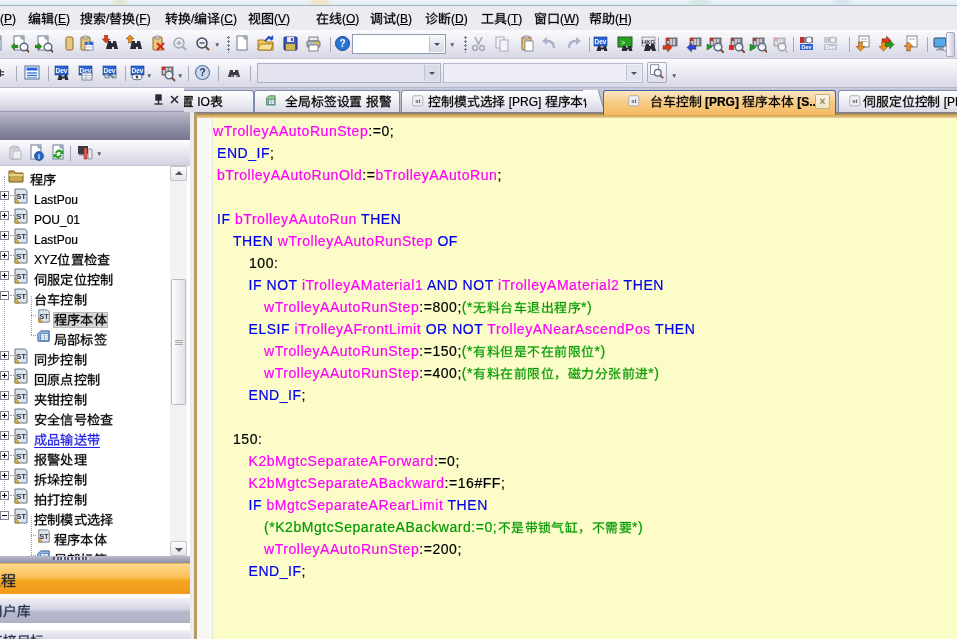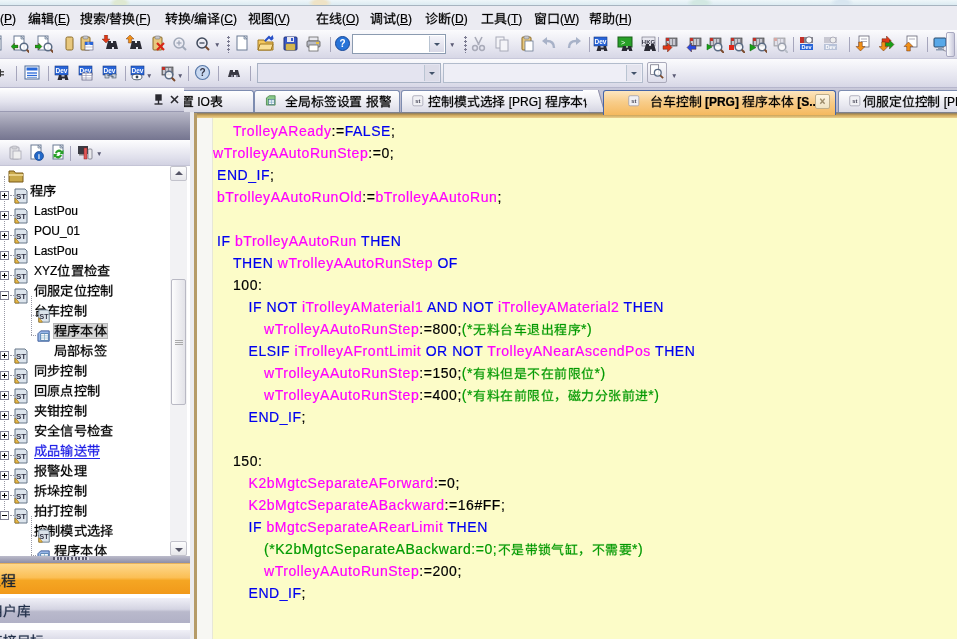--- a/index.html
+++ b/index.html
@@ -61,21 +61,21 @@
 #minibar{left:0;top:140px;width:190px;height:26px;
  background:linear-gradient(#fdfdfe,#e0e0ec 70%,#d2d2e2);border-bottom:1px solid #c4c4d6}
 #tree{left:0;top:166px;width:190px;height:390px;background:#fff;overflow:hidden;
  font-size:12px;color:#000}
 .trow{position:absolute;height:20px;white-space:nowrap}
 .trow svg.j{width:13.2px;height:13.2px;vertical-align:-2px}
 .ebox{position:absolute;width:9px;height:9px;border:1px solid #848496;background:#fff;
  top:5px}
 .ebox:before{content:"";position:absolute;left:1px;top:3px;width:5px;height:1px;background:#000}
 .ebox.plus:after{content:"";position:absolute;left:3px;top:1px;width:1px;height:5px;background:#000}
-.ttext{position:absolute;top:18px}
+.ttext{position:absolute;top:7px}
 #vscroll{left:170px;top:166px;width:17px;height:390px;background:#f2f2f4}
 .sbtn{position:absolute;left:0;width:17px;height:15px;background:linear-gradient(#fdfdfd,#e6e6ea);
  border:1px solid #c3c3cc;border-radius:2px}
 .sbtn:after{content:"";position:absolute;left:4.5px;border:4px solid transparent}
 #sthumb{position:absolute;left:1px;top:113px;width:15px;height:126px;
  background:linear-gradient(90deg,#fdfdfd,#e2e2e8);border:1px solid #b9b9c4;border-radius:2px}
 #sthumb:before{content:"";position:absolute;left:3px;top:58px;width:8px;height:1px;
  box-shadow:0 2px #aaa,0 4px #aaa,0 6px #aaa}
 
 #pdivider{left:0;top:556px;width:190px;height:7px;background:linear-gradient(#bcbccb,#8d8da5)}
@@ -1323,28 +1323,27 @@
         </svg><svg class="j">
           <use href="#g76EE"></use>
         </svg><svg class="j">
           <use href="#g6807"></use>
         </svg></span>
     </div>
     <div id="egap" class="abs"></div>
     <div id="eframe" class="abs"></div>
     <div id="emargin" class="abs"></div>
     <div id="ecode" class="abs">
-      <div class="ln" style="padding-left:20px"><span class="v">TrolleyAReady</span><span class="p">:=</span><span class="k">FALSE</span><span class="p">;</span></div>
       <div class="ln" style=""><span class="v">wTrolleyAAutoRunStep</span><span class="p">:=0;</span></div>
       <div class="ln" style="padding-left:4px"><span class="k">END_IF</span><span class="p">;</span></div>
       <div class="ln" style="padding-left:4px"><span class="v">bTrolleyAAutoRunOld</span><span class="p">:=</span><span class="v">bTrolleyAAutoRun</span><span class="p">;</span></div>
       <div class="ln"></div>
       <div class="ln" style="padding-left:4px"><span class="k">IF </span><span class="v">bTrolleyAAutoRun</span><span class="k"> THEN</span></div>
       <div class="ln" style="padding-left:20px"><span class="k">THEN </span><span class="v">wTrolleyAAutoRunStep</span><span class="k"> OF</span></div>
-      <div class="ln" style="padding-left:20px"><span class="p">100:</span></div>
+      <div class="ln" style="padding-left:36px"><span class="p">100:</span></div>
       <div class="ln" style="padding-left:35.5px"><span class="k">IF NOT </span><span class="v">iTrolleyAMaterial1</span><span class="k"> AND NOT </span><span class="v">iTrolleyAMaterial2</span><span class="k"> THEN</span></div>
       <div class="ln" style="padding-left:51px"><span class="v">wTrolleyAAutoRunStep</span><span class="p">:=800;</span><span class="c">(*<svg class="j">
             <use href="#g65E0"></use>
           </svg><svg class="j">
             <use href="#g6599"></use>
           </svg><svg class="j">
             <use href="#g53F0"></use>
           </svg><svg class="j">
             <use href="#g8F66"></use>
           </svg><svg class="j">

